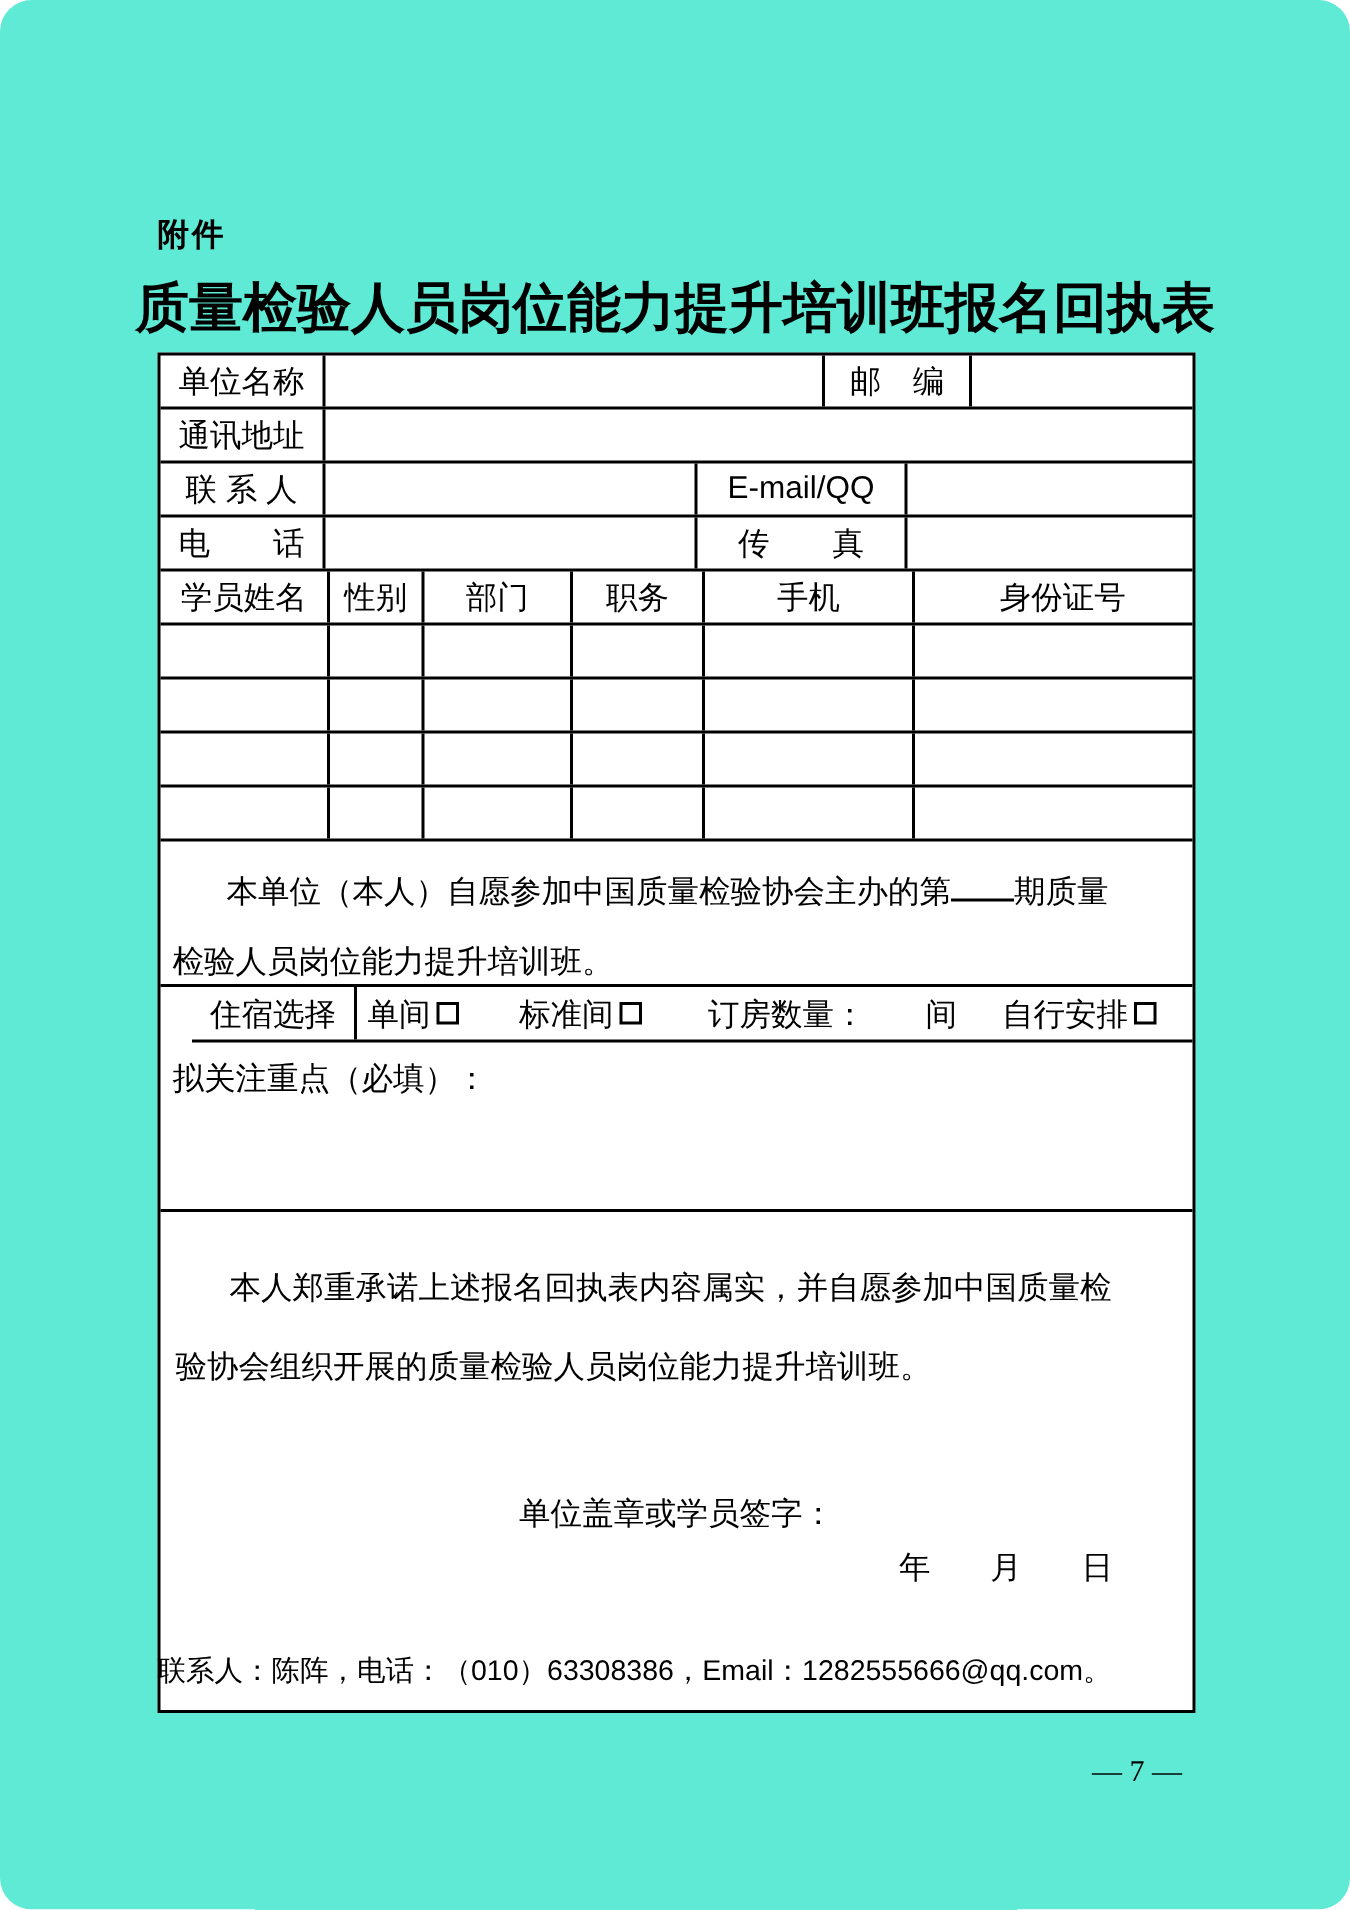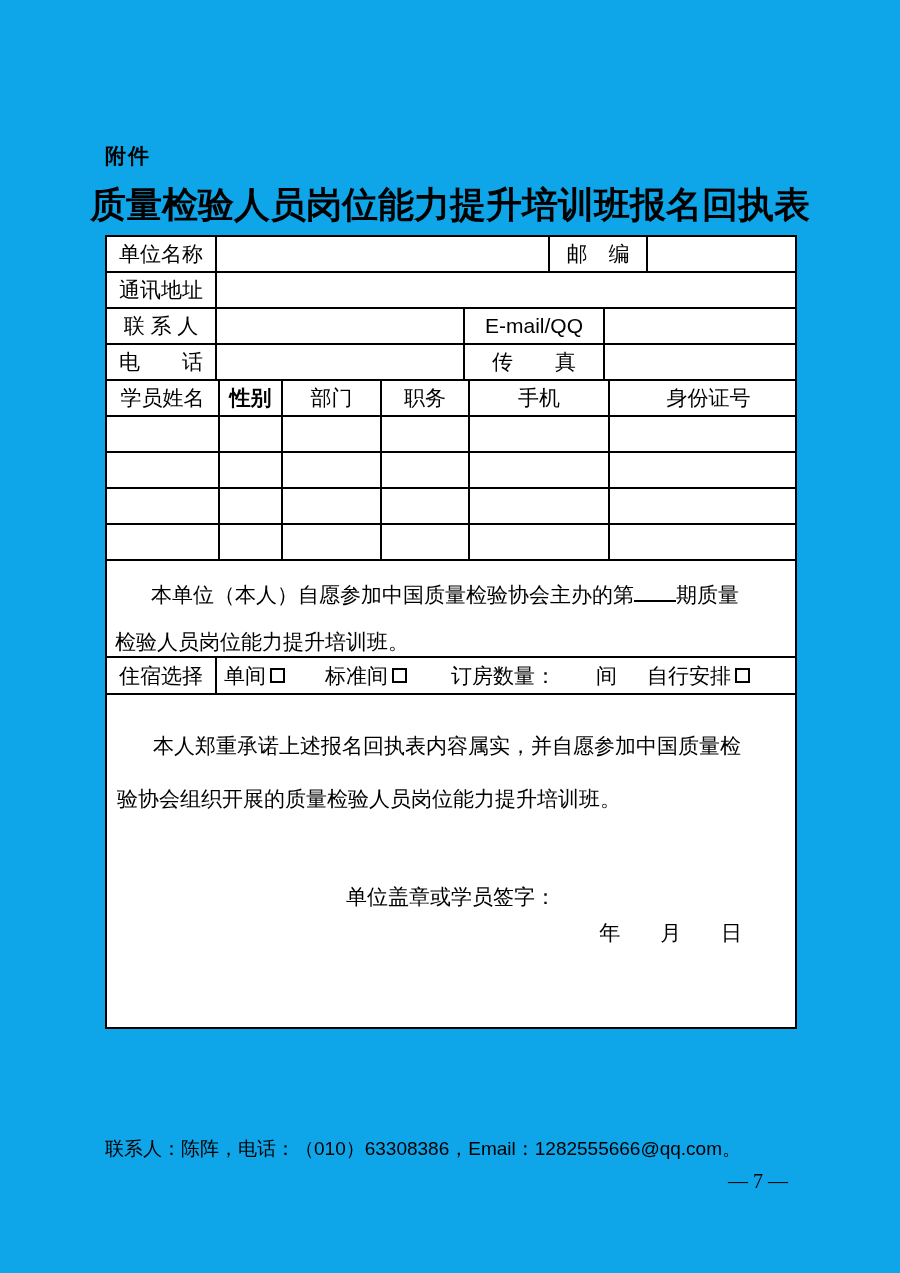--- a/index.html
+++ b/index.html
@@ -2,21 +2,21 @@
 <html><head>
 <meta charset="utf-8">
 <style>
   * { margin:0; padding:0; box-sizing:border-box; }
   html,body { background:#ffffff; }
   body {
     width:900px; height:1273px; position:relative;
     font-family:"Liberation Sans", sans-serif;
     color:#000;
   }
-  .page { position:absolute; inset:0; background:#0ea5e9; }
+  .page { position:absolute; inset:0; background:#5eead4;border-radius:21px; }
 
   .attachment {
     position:absolute; left:105px; top:142px;
     font-size:21px; font-weight:bold; letter-spacing:2px;
   }
   .doc-title {
     position:absolute; left:0; right:0; top:181px;
     text-align:center; font-size:36px; font-weight:bold;
   }
 
@@ -34,21 +34,21 @@
   .cell.grow { flex:1 1 auto; }
   .lbl { white-space:pre; }
 
   .h36 { height:36px;text-align:right; }
   .w110 { flex:0 0 110px; }
   .w98  { flex:0 0 98px; }
   .w147 { flex:0 0 147px; }
   .w248 { flex:0 0 248px; }
   .w140 { flex:0 0 140px; }
   
-  .c1 { flex:0 0 113px; } .c2 { flex:0 0 63px;font-weight:bold; } .c3 { flex:0 0 99px; }
+  .c1 { flex:0 0 113px; } .c2 { flex:0 0 63px; } .c3 { flex:0 0 99px; }
   .c4 { flex:0 0 88px; }  .c5 { flex:0 0 140px; } .c6 { flex:1 1 auto;margin-left:12px; }
 
   .para-cell { display:block; height:95px; padding:10px 8px 0 8px; line-height:47px; }
   .para-line { white-space:pre; }
   .indent36 { padding-left:36px; }
   .blank-underline {
     display:inline-block; width:42px; height:20px;
     border-bottom:2px solid #000; vertical-align:baseline;
   }
 
@@ -64,21 +64,21 @@
 
   .pledge-cell { display:block; height:332px; padding:24px 10px 0 10px; }
   .pledge-para { line-height:53px; }
   .signature-line { text-align:center; margin-top:58px; line-height:28px; }
   .date-line { text-align:right; padding-right:43px; margin-top:8px; line-height:28px; }
   .date-line span { display:inline-block; }
   .date-gap { margin-left:34px; }
 
   .footer-contact {
     position:absolute; left:105px; top:1101px;
-    font-size:19px; white-space:pre;margin-top:35px;
+    font-size:19px; white-space:pre;
   }
   .page-number {
     position:absolute; right:112px; top:1170px;
     font-family:"Liberation Serif", serif; font-size:20px; white-space:pre;
   }
 </style>
 </head>
 <body>
 
 <div class="page">
@@ -182,36 +182,41 @@
         <div class="cell c6 last"></div>
     </div>
 
     <div class="row">
       <div class="cell grow last para-cell">
         <div class="para-line indent36"><span>本单位（本人）自愿参加中国质量检验协会主办的第</span><span class="blank-underline"></span><span>期质量</span></div>
         <div class="para-line">检验人员岗位能力提升培训班。</div>
       </div>
     </div>
 
-    <div class="row" style="height:37px;">
+    <div class="row" style="height:37px;margin-left:21px;">
       <div class="cell center w110">
           <span class="lbl">住宿选择</span>
         </div>
       <div class="cell grow last accom-content">
         <span>单间</span>
           <span class="checkbox"></span>
         <span class="ml40">标准间</span>
           <span class="checkbox"></span>
         <span class="ml44">订房数量：</span>
         <span class="ml40">间</span>
         <span class="ml30">自行安排</span>
           <span class="checkbox"></span>
       </div>
     </div>
 
+    <div class="row">
+      <div class="cell grow last focus-cell">
+        <span class="lbl">拟关注重点（必填）：</span>
+      </div>
+    </div>
 
     <div class="row last">
       <div class="cell grow last pledge-cell">
         <div class="pledge-para">
           <div class="para-line indent36">本人郑重承诺上述报名回执表内容属实，并自愿参加中国质量检</div>
           <div class="para-line">验协会组织开展的质量检验人员岗位能力提升培训班。</div>
         </div>
         <div class="signature-line">单位盖章或学员签字：</div>
         <div class="date-line">
           <span>年</span>

